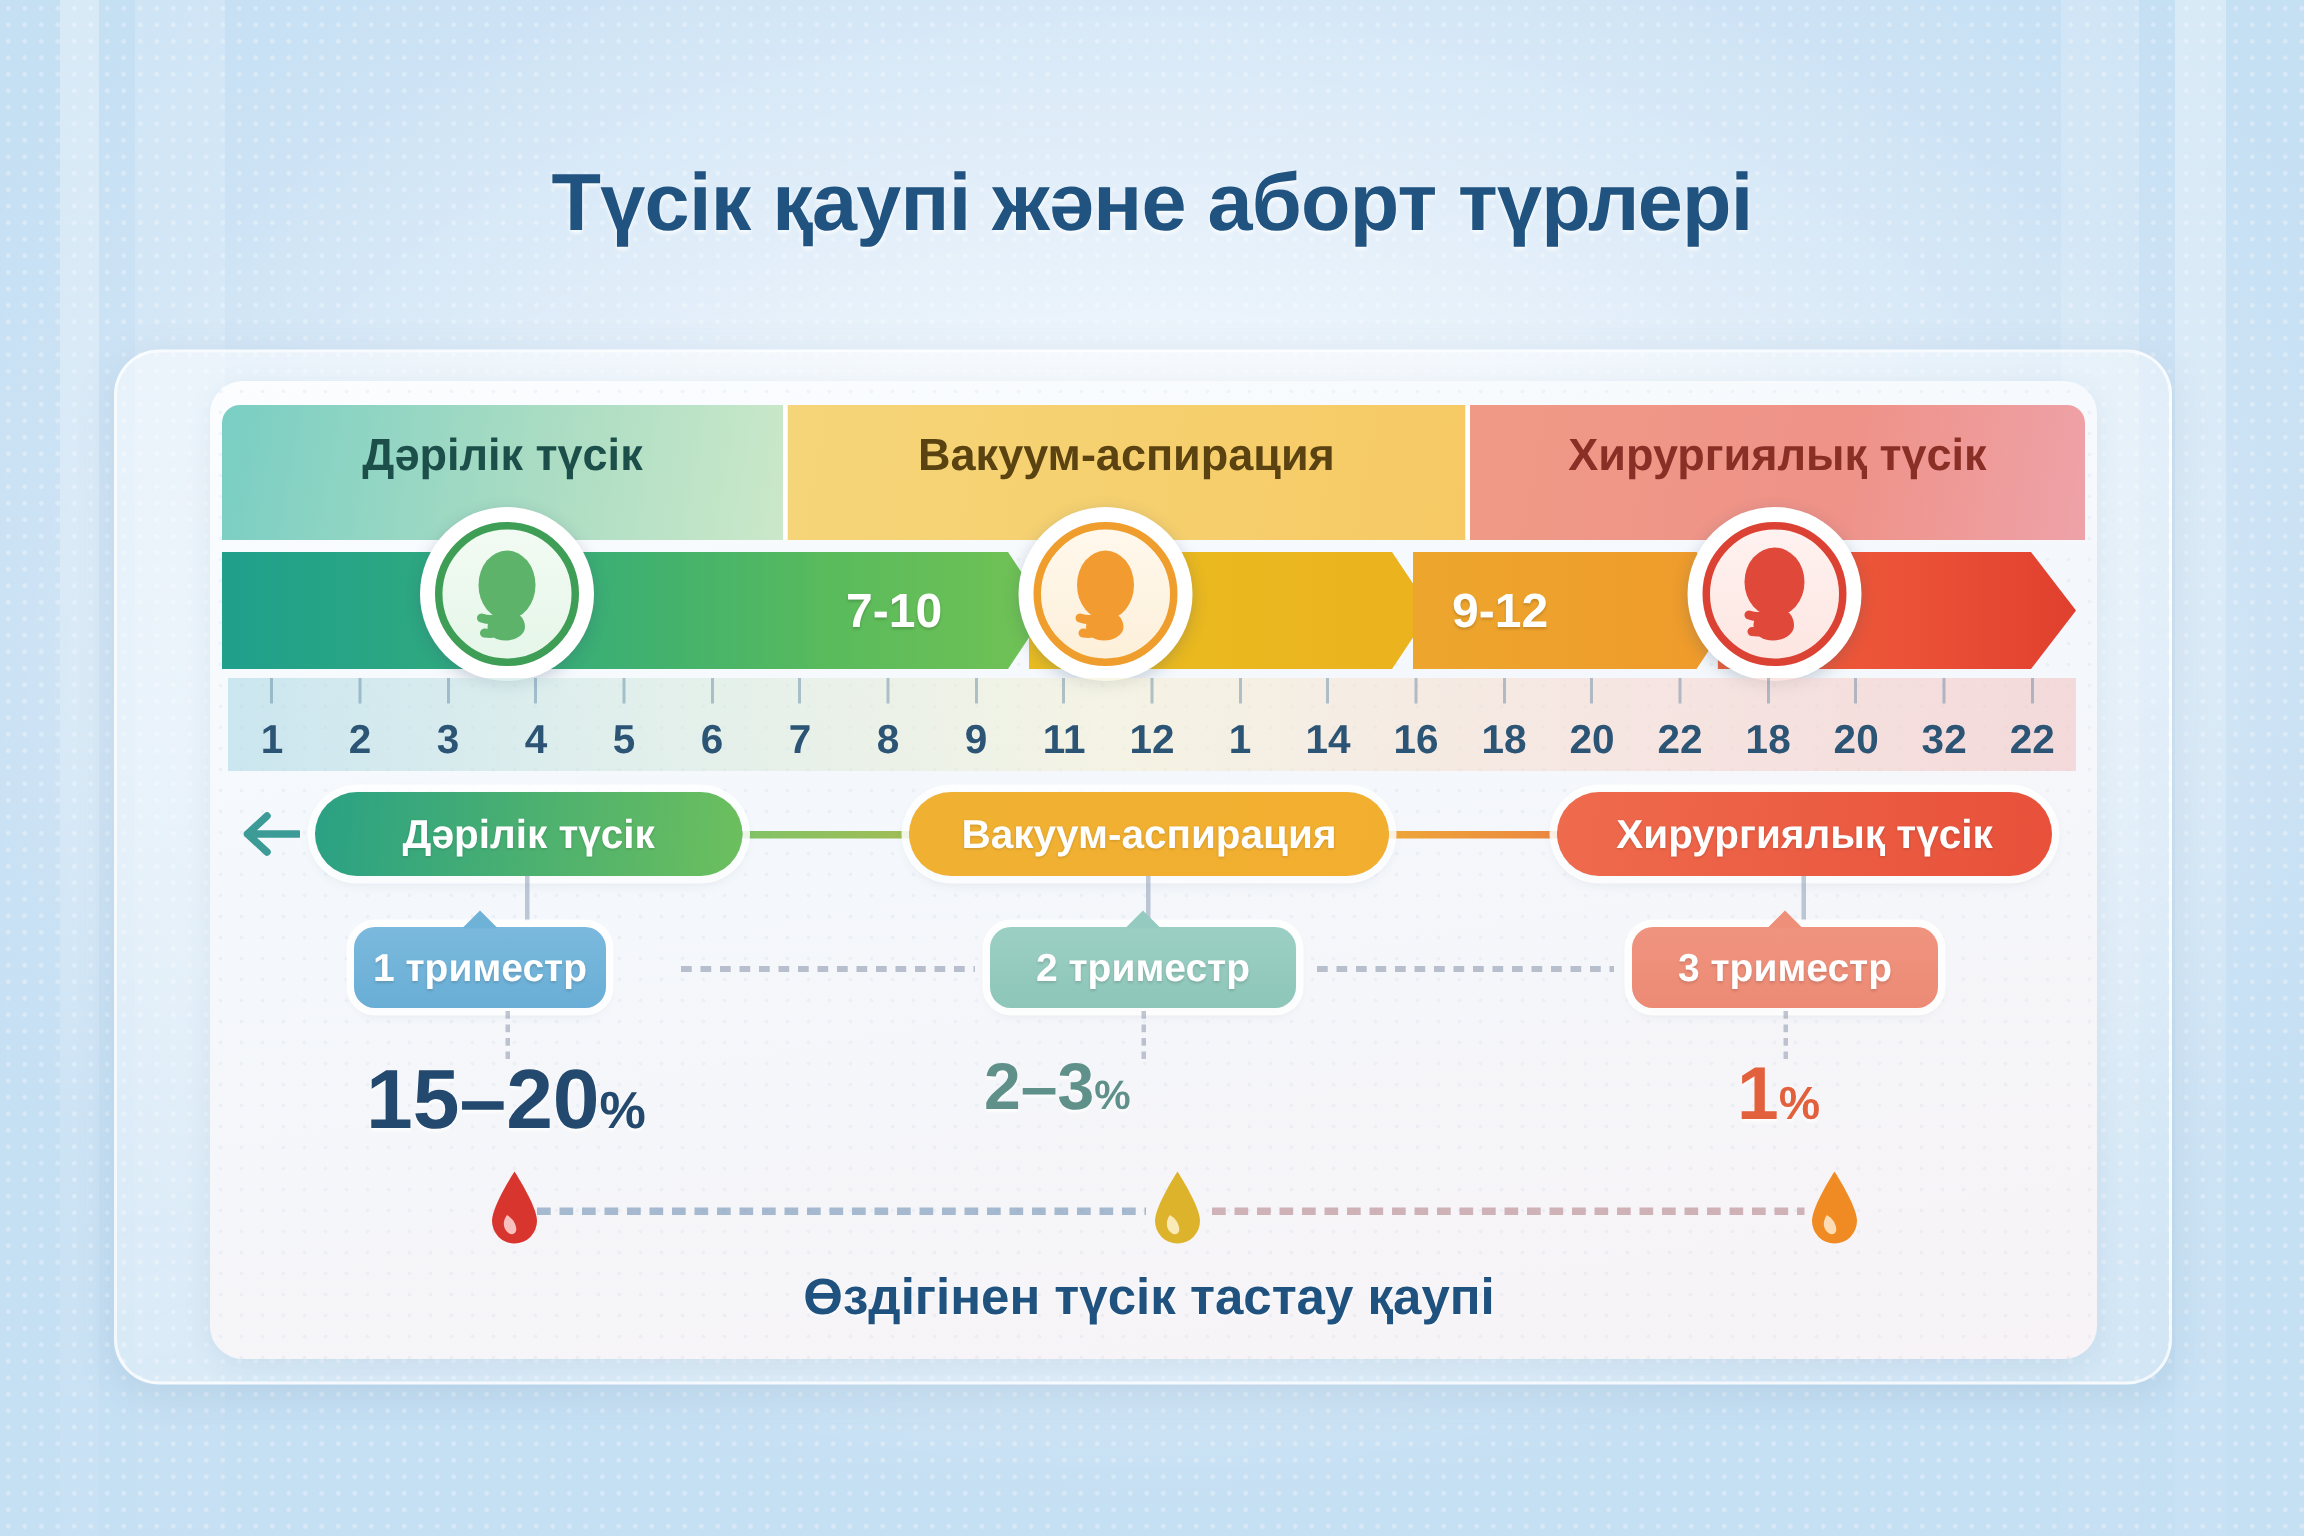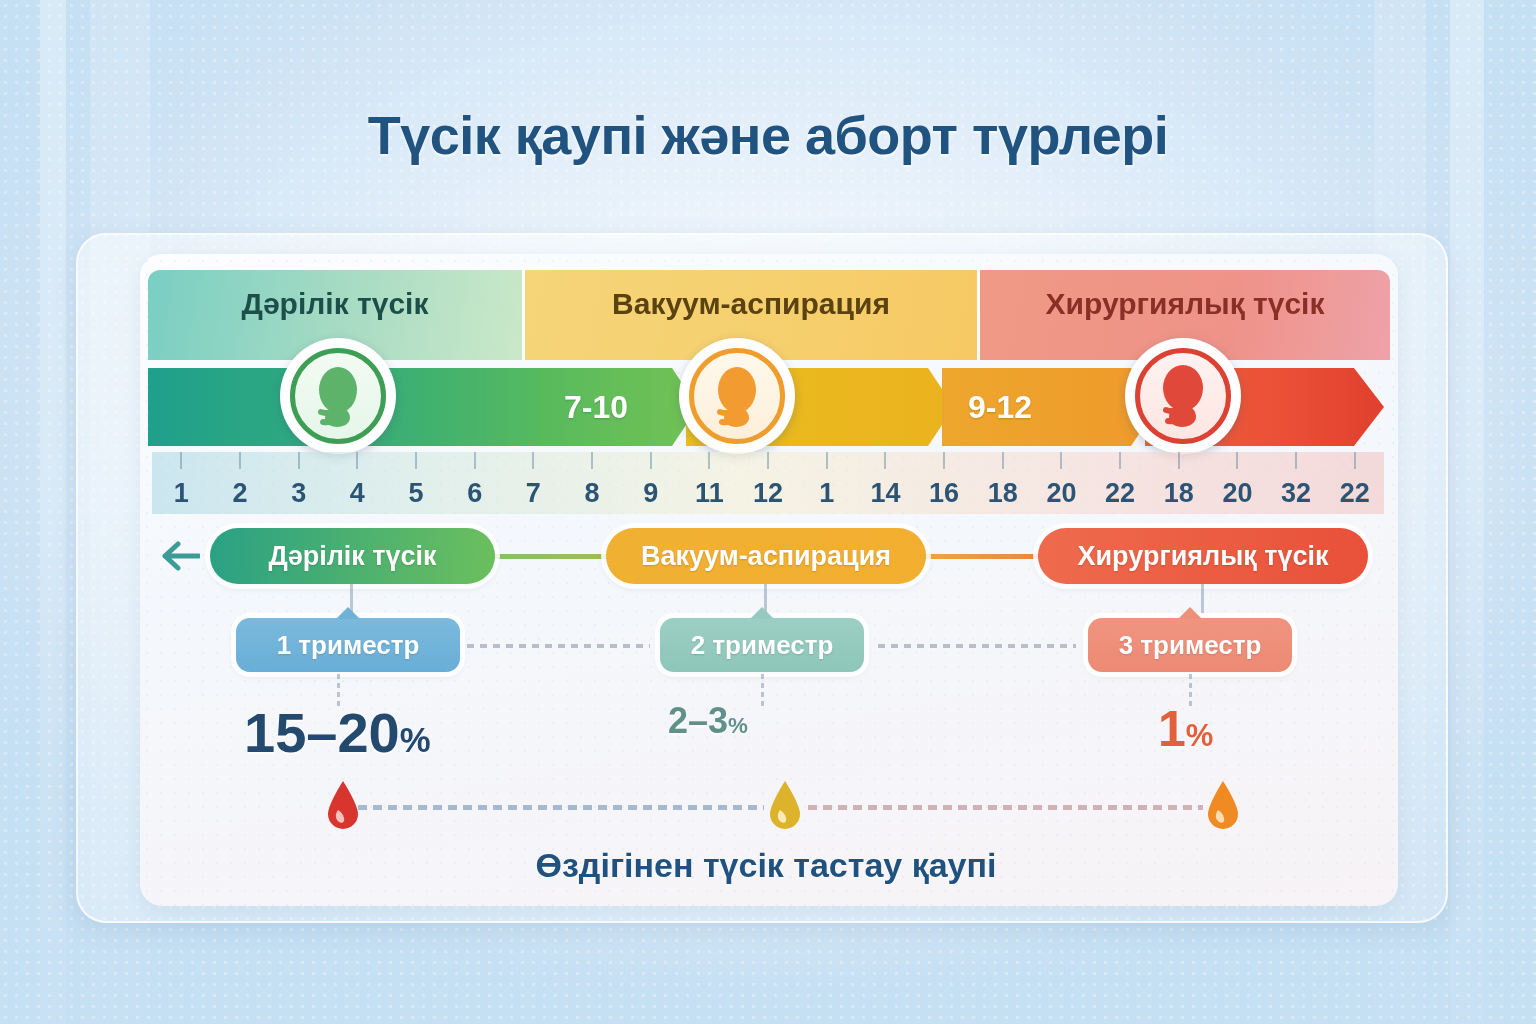--- a/index.html
+++ b/index.html
@@ -198,21 +198,21 @@
     display:flex; align-items:center; justify-content:center;
     color:#fff; font-size: 26px; font-weight: 600;
     text-shadow: 0 1px 2px rgba(0,0,0,.14);
     box-shadow: 0 0 0 5px rgba(255,255,255,.88), 0 3px 8px rgba(60,90,120,.15);
   }
   .tri::before{
     content:""; position:absolute; top:-11px; left:50%; margin-left:-12px;
     border-left:12px solid transparent; border-right:12px solid transparent;
     border-bottom:12px solid currentColor;
   }
-  .tri.t1 { left: 88px;  width: 224px; background: linear-gradient(180deg,#7bb9dd,#69aed6); color:#6fb2d8;}
+  .tri.t1 { left: 88px;  width: 168px; background: linear-gradient(180deg,#7bb9dd,#69aed6); color:#6fb2d8;}
   .tri.t2 { left: 512px; width: 204px; background: linear-gradient(180deg,#9ccfc3,#8ec6ba); color:#95cac0;}
   .tri.t3 { left: 940px; width: 204px; background: linear-gradient(180deg,#f0947f,#ec8a75); color:#ee8f7a;}
   .tri span { position: relative; z-index: 2; color:#fff; }
   .tri-dots {
     position: absolute; top: 26px; height: 4px;
     background-image: linear-gradient(90deg, rgba(150,160,180,.65) 55%, transparent 0);
     background-size: 13px 4px;
   }
   .tri-dots.d1 { left: 306px; width: 196px; }
   .tri-dots.d2 { left: 730px; width: 198px; }
@@ -229,21 +229,21 @@
   .pct-row { position: absolute; left: 148px; top: 700px; width: 1240px; height: 74px; }
   .pct {
     position: absolute; top: 0;
     font-weight: 700;
     text-shadow: 0 2px 2px rgba(255,255,255,.8);
     white-space: nowrap;
     text-align: center;
   }
   .pct .unit { font-size: .62em; font-weight: 700; }
   .pct.v1 { left: 96px;  font-size: 56px; color:#24496e; }
-  .pct.v2 { left: 520px; font-size: 36px; color:#5f918a; }
+  .pct.v2 { left: 508px; font-size: 44px; color:#5f918a; }
   .pct.v3 { left: 1010px;font-size: 50px; color:#e2603c; }
 
   
   .drop-row { position: absolute; left: 148px; top: 778px; width: 1240px; height: 58px; }
   .drop-line {
     position: absolute; top: 27px; height: 5px;
     background-image: linear-gradient(90deg, currentColor 60%, transparent 0);
     background-size: 15px 5px;
   }
   .drop-line.l1 { left: 210px; width: 406px; color: rgba(122,152,185,.65); }

